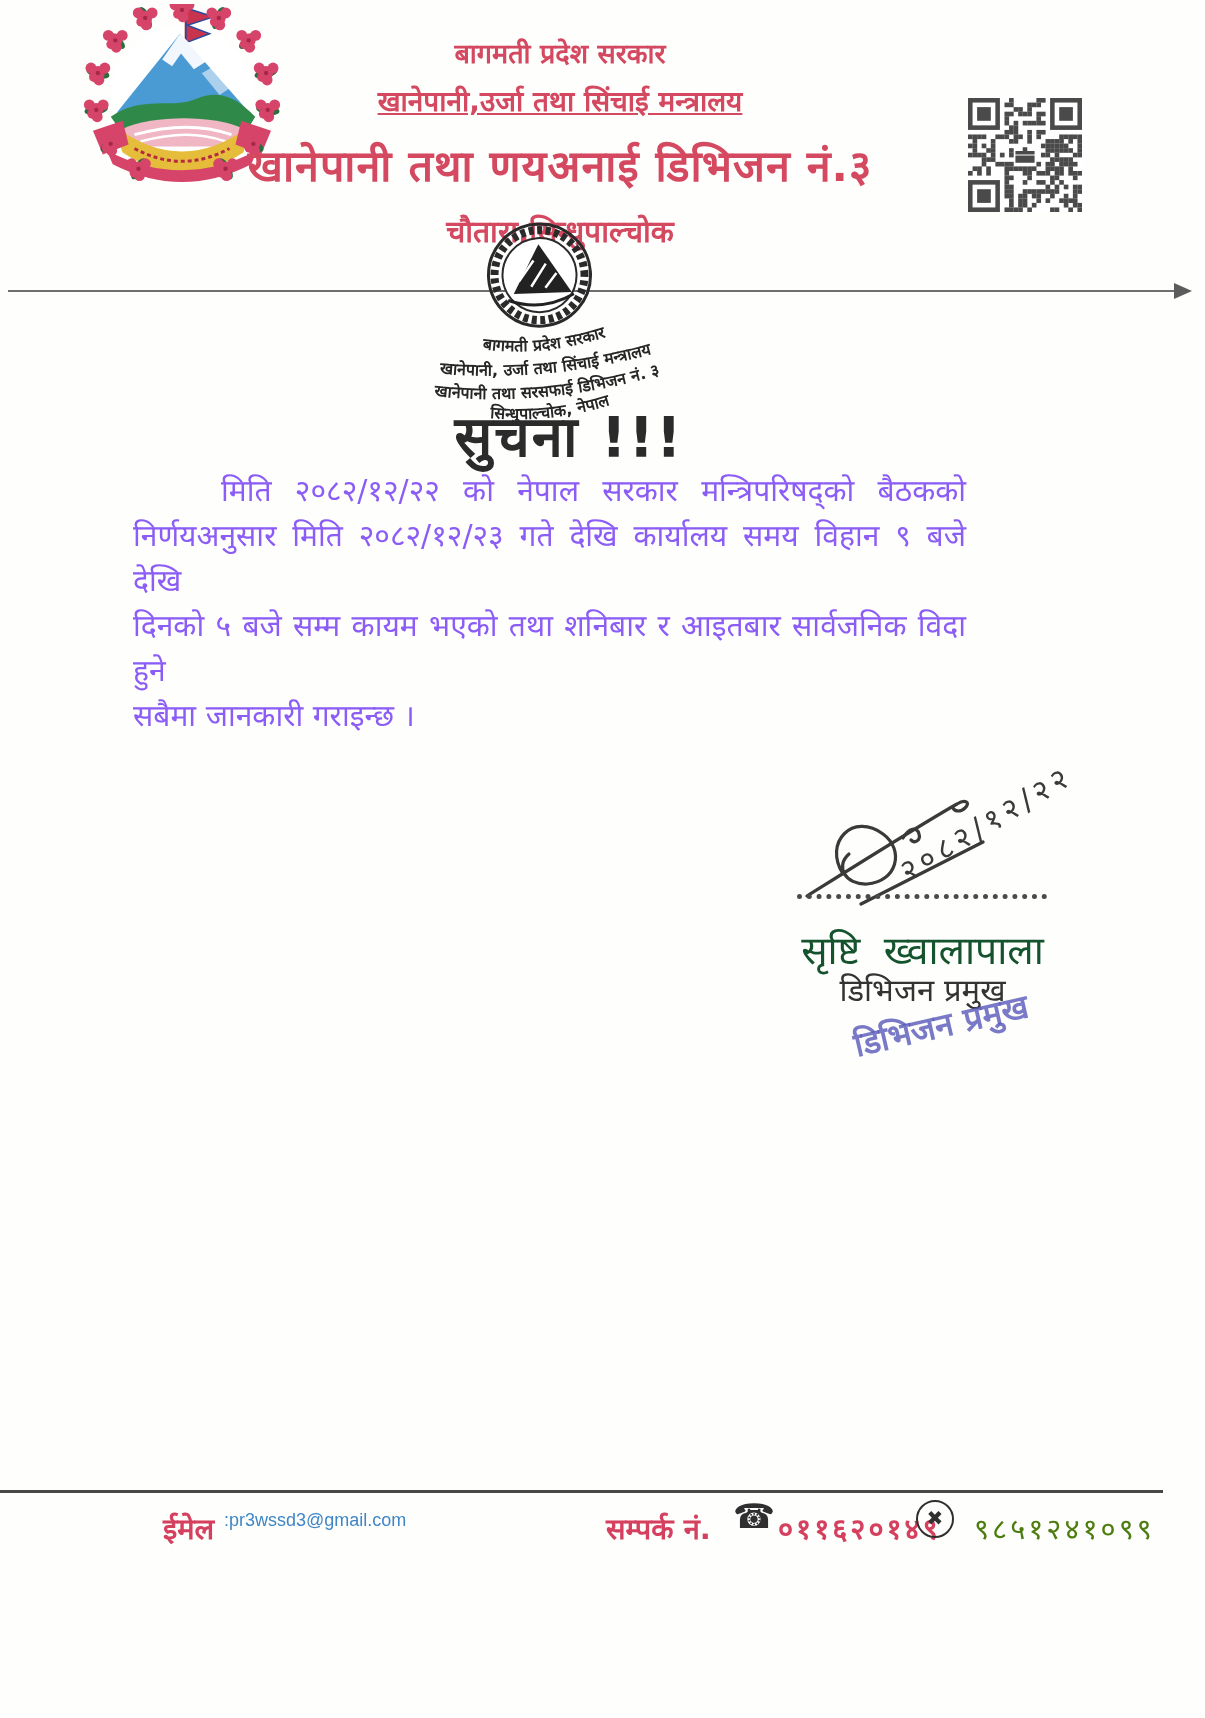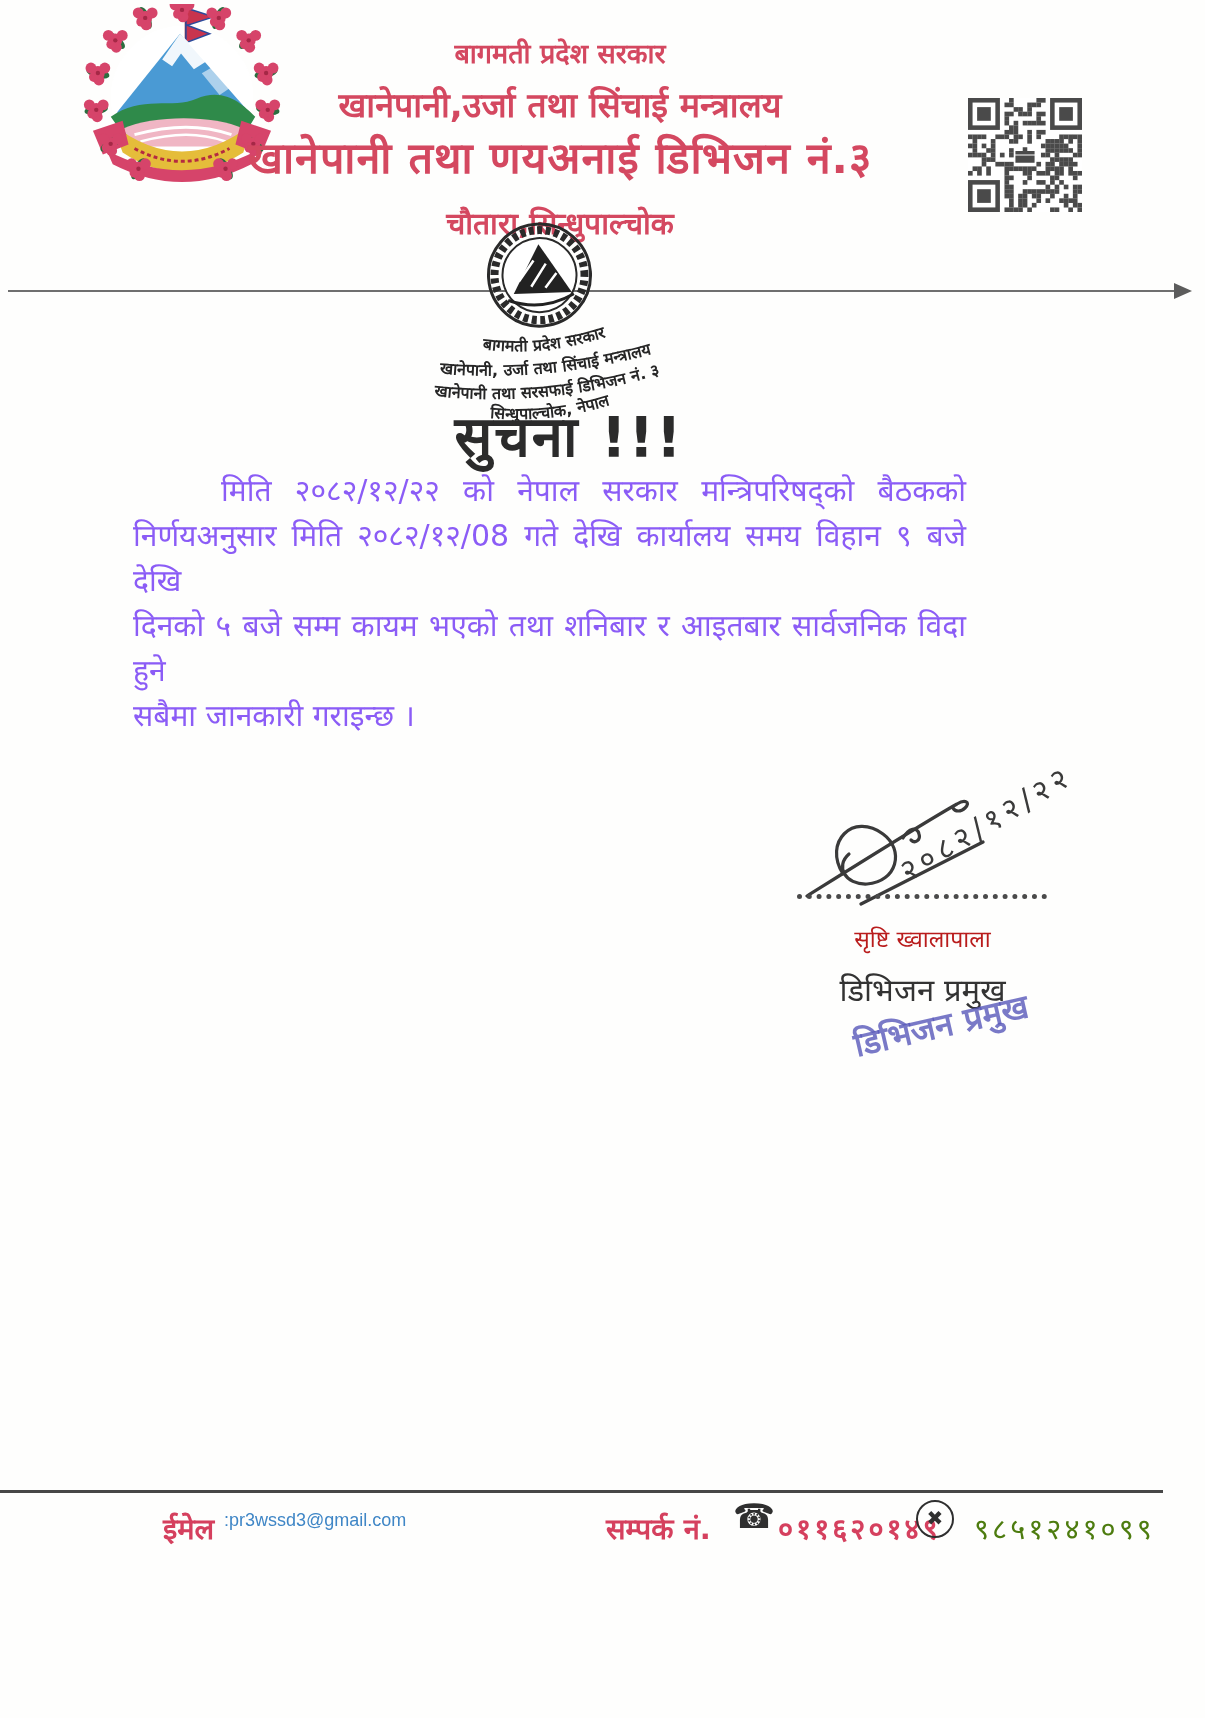--- a/index.html
+++ b/index.html
@@ -5,21 +5,21 @@
   html,body{margin:0;padding:0;background:#e8e8e8;}
   .page{
     position:relative;width:1205px;height:1718px;background:#fefefd;
     font-family:"DejaVu Sans","Liberation Sans",sans-serif;overflow:hidden;
     box-shadow:0 0 8px rgba(0,0,0,.25);
   }
   
   .emblem{position:absolute;left:82px;top:4px;width:200px;height:188px;}
   .hdr{position:absolute;left:0;top:34px;width:1120px;text-align:center;color:#d44860;}
   .h-gov{font-size:27px;font-weight:600;margin-bottom:10px;}
-  .h-ministry{font-size:34px;font-weight:bold;margin-bottom:0;}
+  .h-ministry{font-size:28px;font-weight:bold;margin-bottom:16px;text-decoration:underline;}
   .h-division{font-size:43px;font-weight:bold;margin-bottom:16px;letter-spacing:1px;}
   .h-address{font-size:30px;font-weight:bold;}
   .qr{position:absolute;left:968px;top:98px;width:114px;height:114px;background:#fff;}
   
   .rule-wrap{position:absolute;left:8px;top:283px;width:1184px;height:16px;}
   .rule{position:absolute;left:0;top:7px;width:1166px;height:2px;background:#6f6f6f;}
   .rule-head{position:absolute;right:0;top:0;width:0;height:0;
     border-left:18px solid #5c5c5c;border-top:8px solid transparent;border-bottom:8px solid transparent;}
   
   .stamp{position:absolute;left:398px;top:220px;width:290px;height:210px;transform:rotate(-4deg);}
@@ -32,21 +32,21 @@
   .bline{white-space:normal;}
   .just{text-align:justify;text-align-last:justify;}
   .indent{padding-left:88px;}
   
   .sig-svg{position:absolute;left:805px;top:778px;width:255px;height:128px;}
   .sig-date{position:absolute;left:902px;top:852px;font-size:30px;color:#3a3a3a;
     letter-spacing:5px;transform:rotate(-31deg);transform-origin:left center;white-space:nowrap;}
   .dotted{position:absolute;left:797px;top:866px;width:250px;height:28px;
     border-bottom:5px dotted #4a4a4a;}
   .sig-name{position:absolute;left:795px;top:922px;width:255px;text-align:center;
-    font-size:23px;color:#b91c1c;}
+    font-size:39px;color:#14532d;font-family:Liberation Mono, monospace;}
   .sig-title{position:absolute;left:795px;top:968px;width:255px;text-align:center;
     font-size:31px;color:#333;}
   .blue-stamp{position:absolute;left:852px;top:1002px;font-size:33px;font-weight:bold;
     color:rgba(88,88,185,.8);transform:rotate(-13deg);white-space:nowrap;}
   
   .f-rule{position:absolute;left:0;top:1490px;width:1163px;height:3px;background:#474747;}
   .f-email-label{position:absolute;left:163px;top:1508px;font-size:29px;font-weight:bold;color:#d5405e;}
   .f-email{position:absolute;left:224px;top:1510px;font-size:18px;color:#3f86c6;
     font-family:"Liberation Sans","DejaVu Sans",sans-serif;}
   .f-contact{position:absolute;left:606px;top:1508px;font-size:29px;font-weight:bold;color:#d5405e;}
@@ -435,21 +435,21 @@
     <text font-size="16"><textPath href="#arc1" startOffset="50%" text-anchor="middle">बागमती प्रदेश सरकार</textPath></text>
     <text font-size="16"><textPath href="#arc2" startOffset="50%" text-anchor="middle">खानेपानी, उर्जा तथा सिंचाई मन्त्रालय</textPath></text>
     <text font-size="16"><textPath href="#arc3" startOffset="50%" text-anchor="middle">खानेपानी तथा सरसफाई डिभिजन नं. ३</textPath></text>
     <text font-size="16"><textPath href="#arc4" startOffset="50%" text-anchor="middle">सिन्धुपाल्चोक, नेपाल</textPath></text>
   </svg>
 
   <div class="title">सुचना !!!</div>
 
   <div class="body-block">
     <div class="bline just indent">मिति २०८२/१२/२२ को नेपाल सरकार मन्त्रिपरिषद्को बैठकको</div>
-    <div class="bline just">निर्णयअनुसार मिति २०८२/१२/08 गते देखि कार्यालय समय विहान ९ बजे देखि</div>
+    <div class="bline just">निर्णयअनुसार मिति २०८२/१२/२३ गते देखि कार्यालय समय विहान ९ बजे देखि</div>
     <div class="bline just">दिनको ५ बजे सम्म कायम भएको तथा शनिबार र आइतबार सार्वजनिक विदा हुने</div>
     <div class="bline">सबैमा जानकारी गराइन्छ ।</div>
   </div>
 
   <svg class="sig-svg" viewBox="0 0 255 128">
     <g fill="none" stroke="#3a3a3a" stroke-width="3.2" stroke-linecap="round">
       <path d="M 38 96 C 18 64 48 34 78 56 C 100 72 92 104 62 106 C 40 107 30 88 44 76"></path>
       <path d="M 2 118 C 50 88 120 44 152 26 C 160 21 166 24 160 30 C 156 34 150 34 148 30"></path>
       <path d="M 98 60 C 104 50 112 48 114 56 C 116 62 110 66 106 62"></path>
       <path d="M 56 126 L 178 64"></path>

